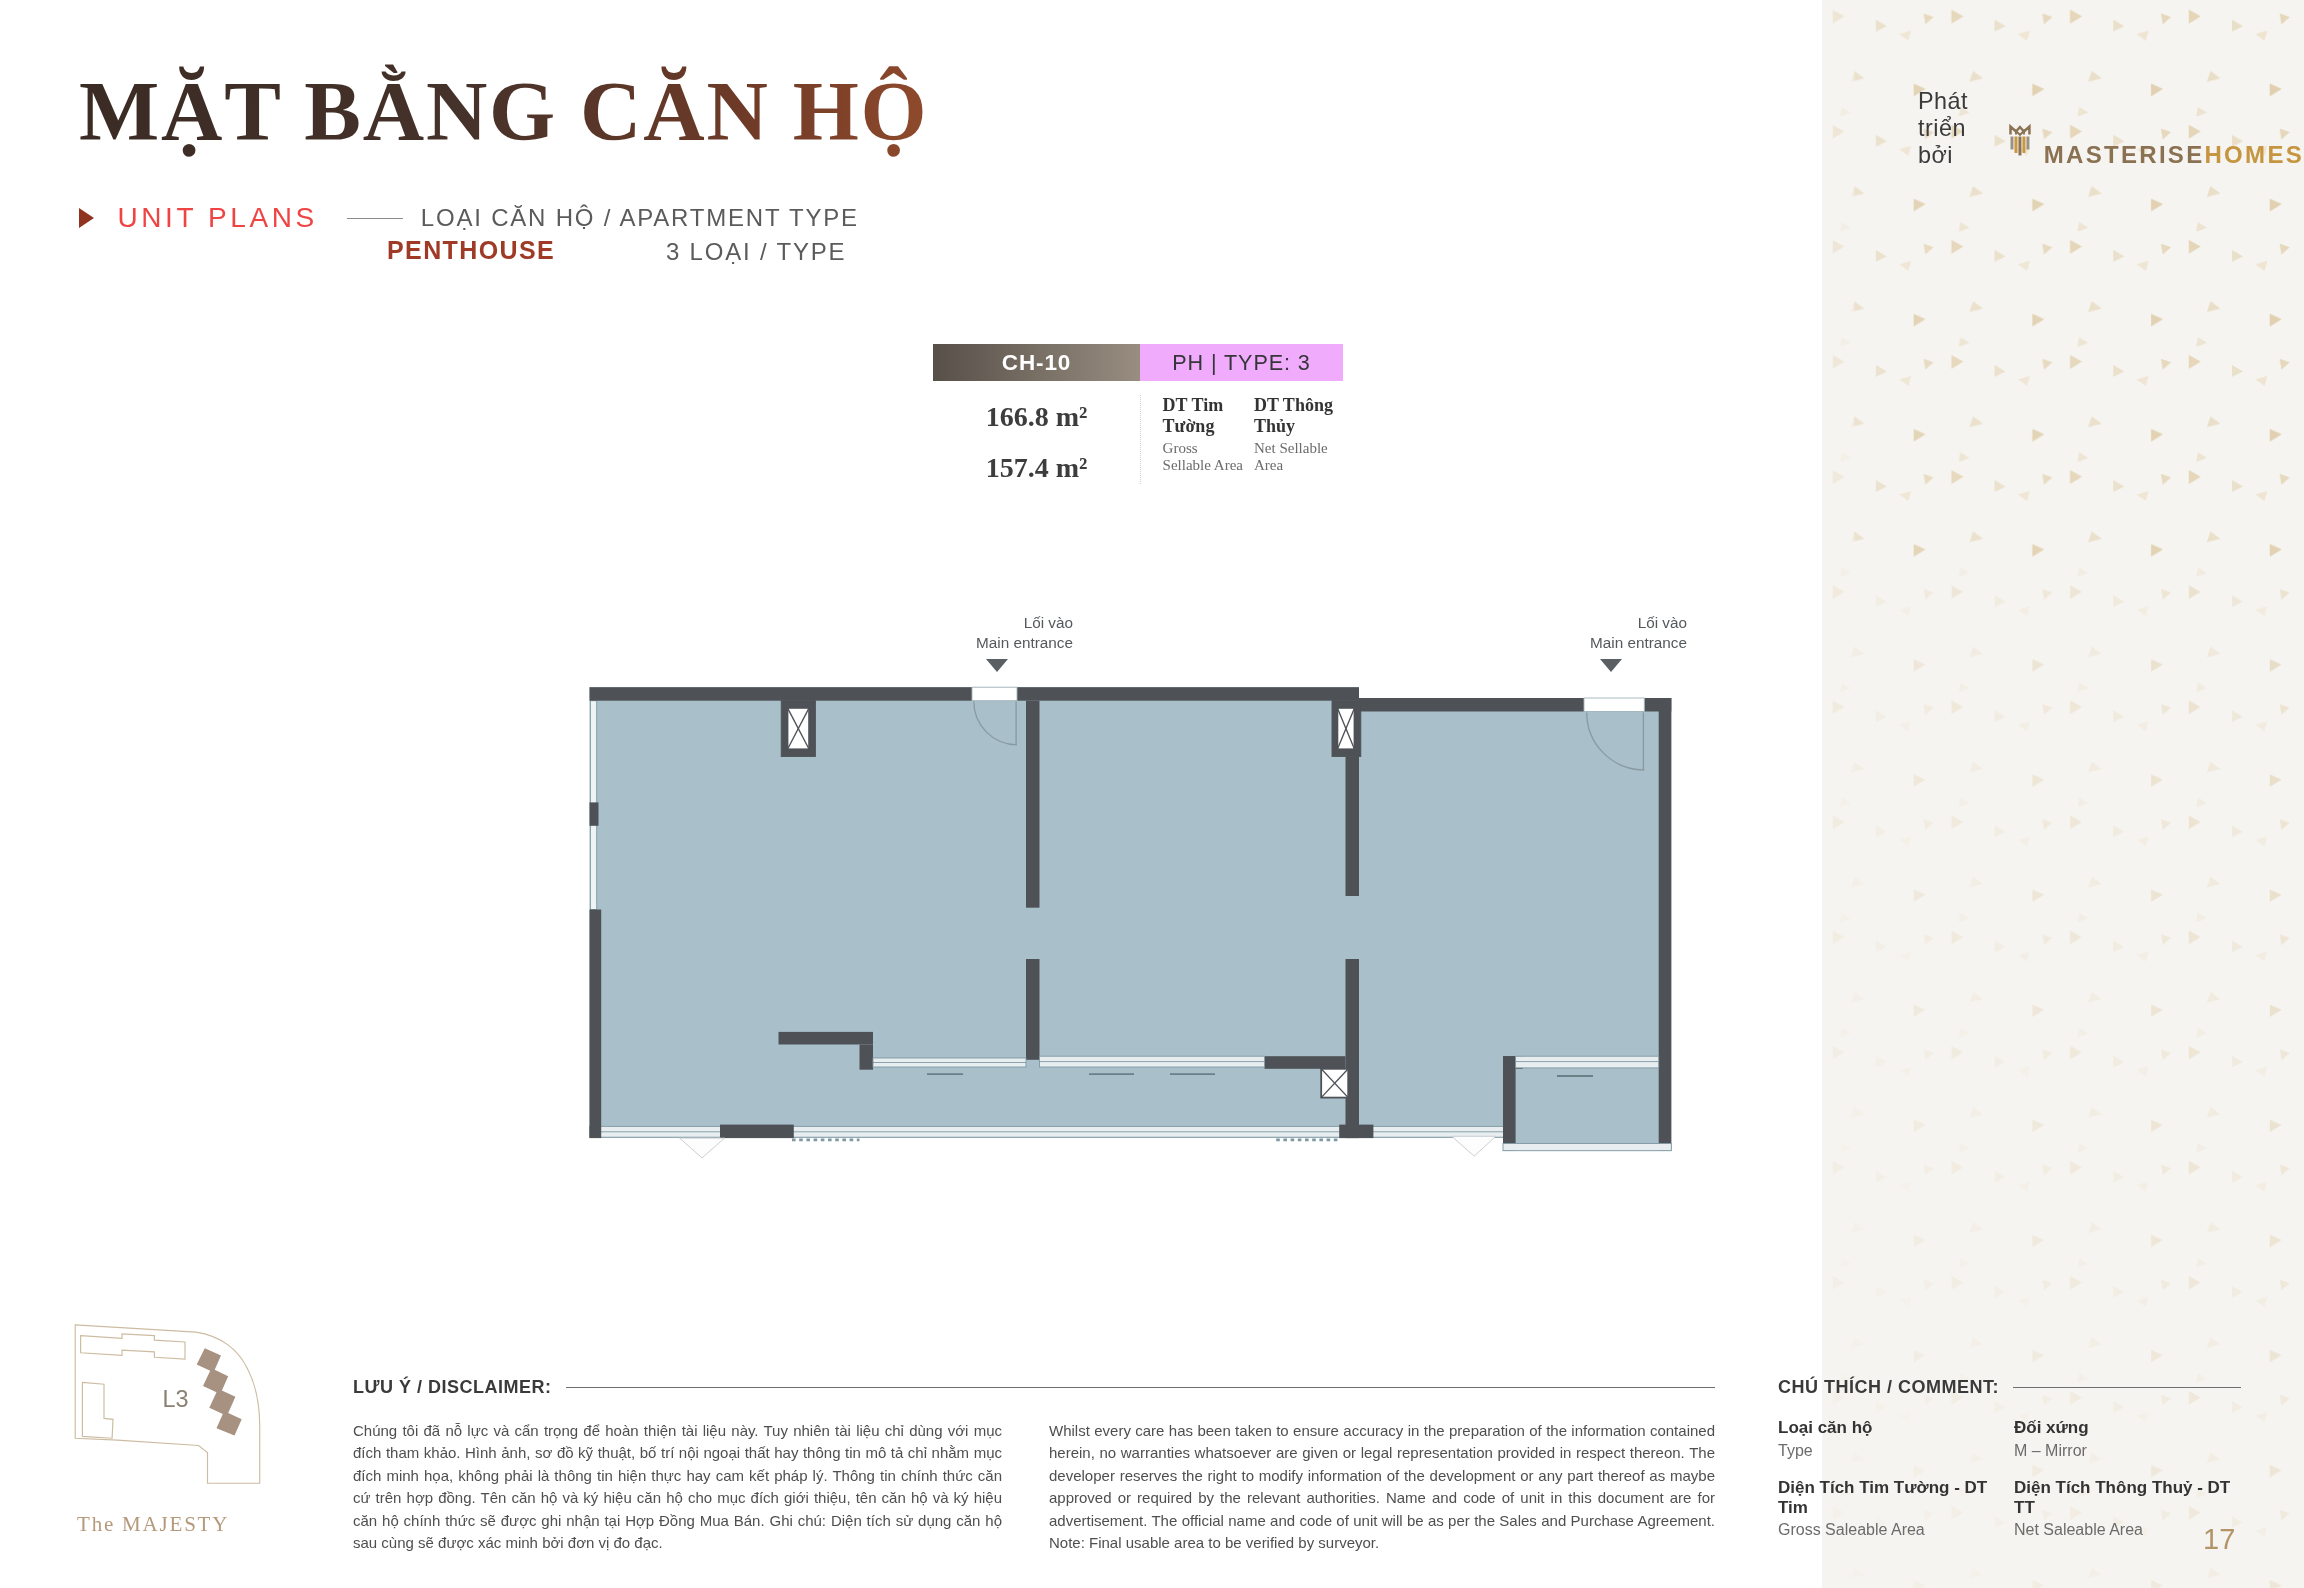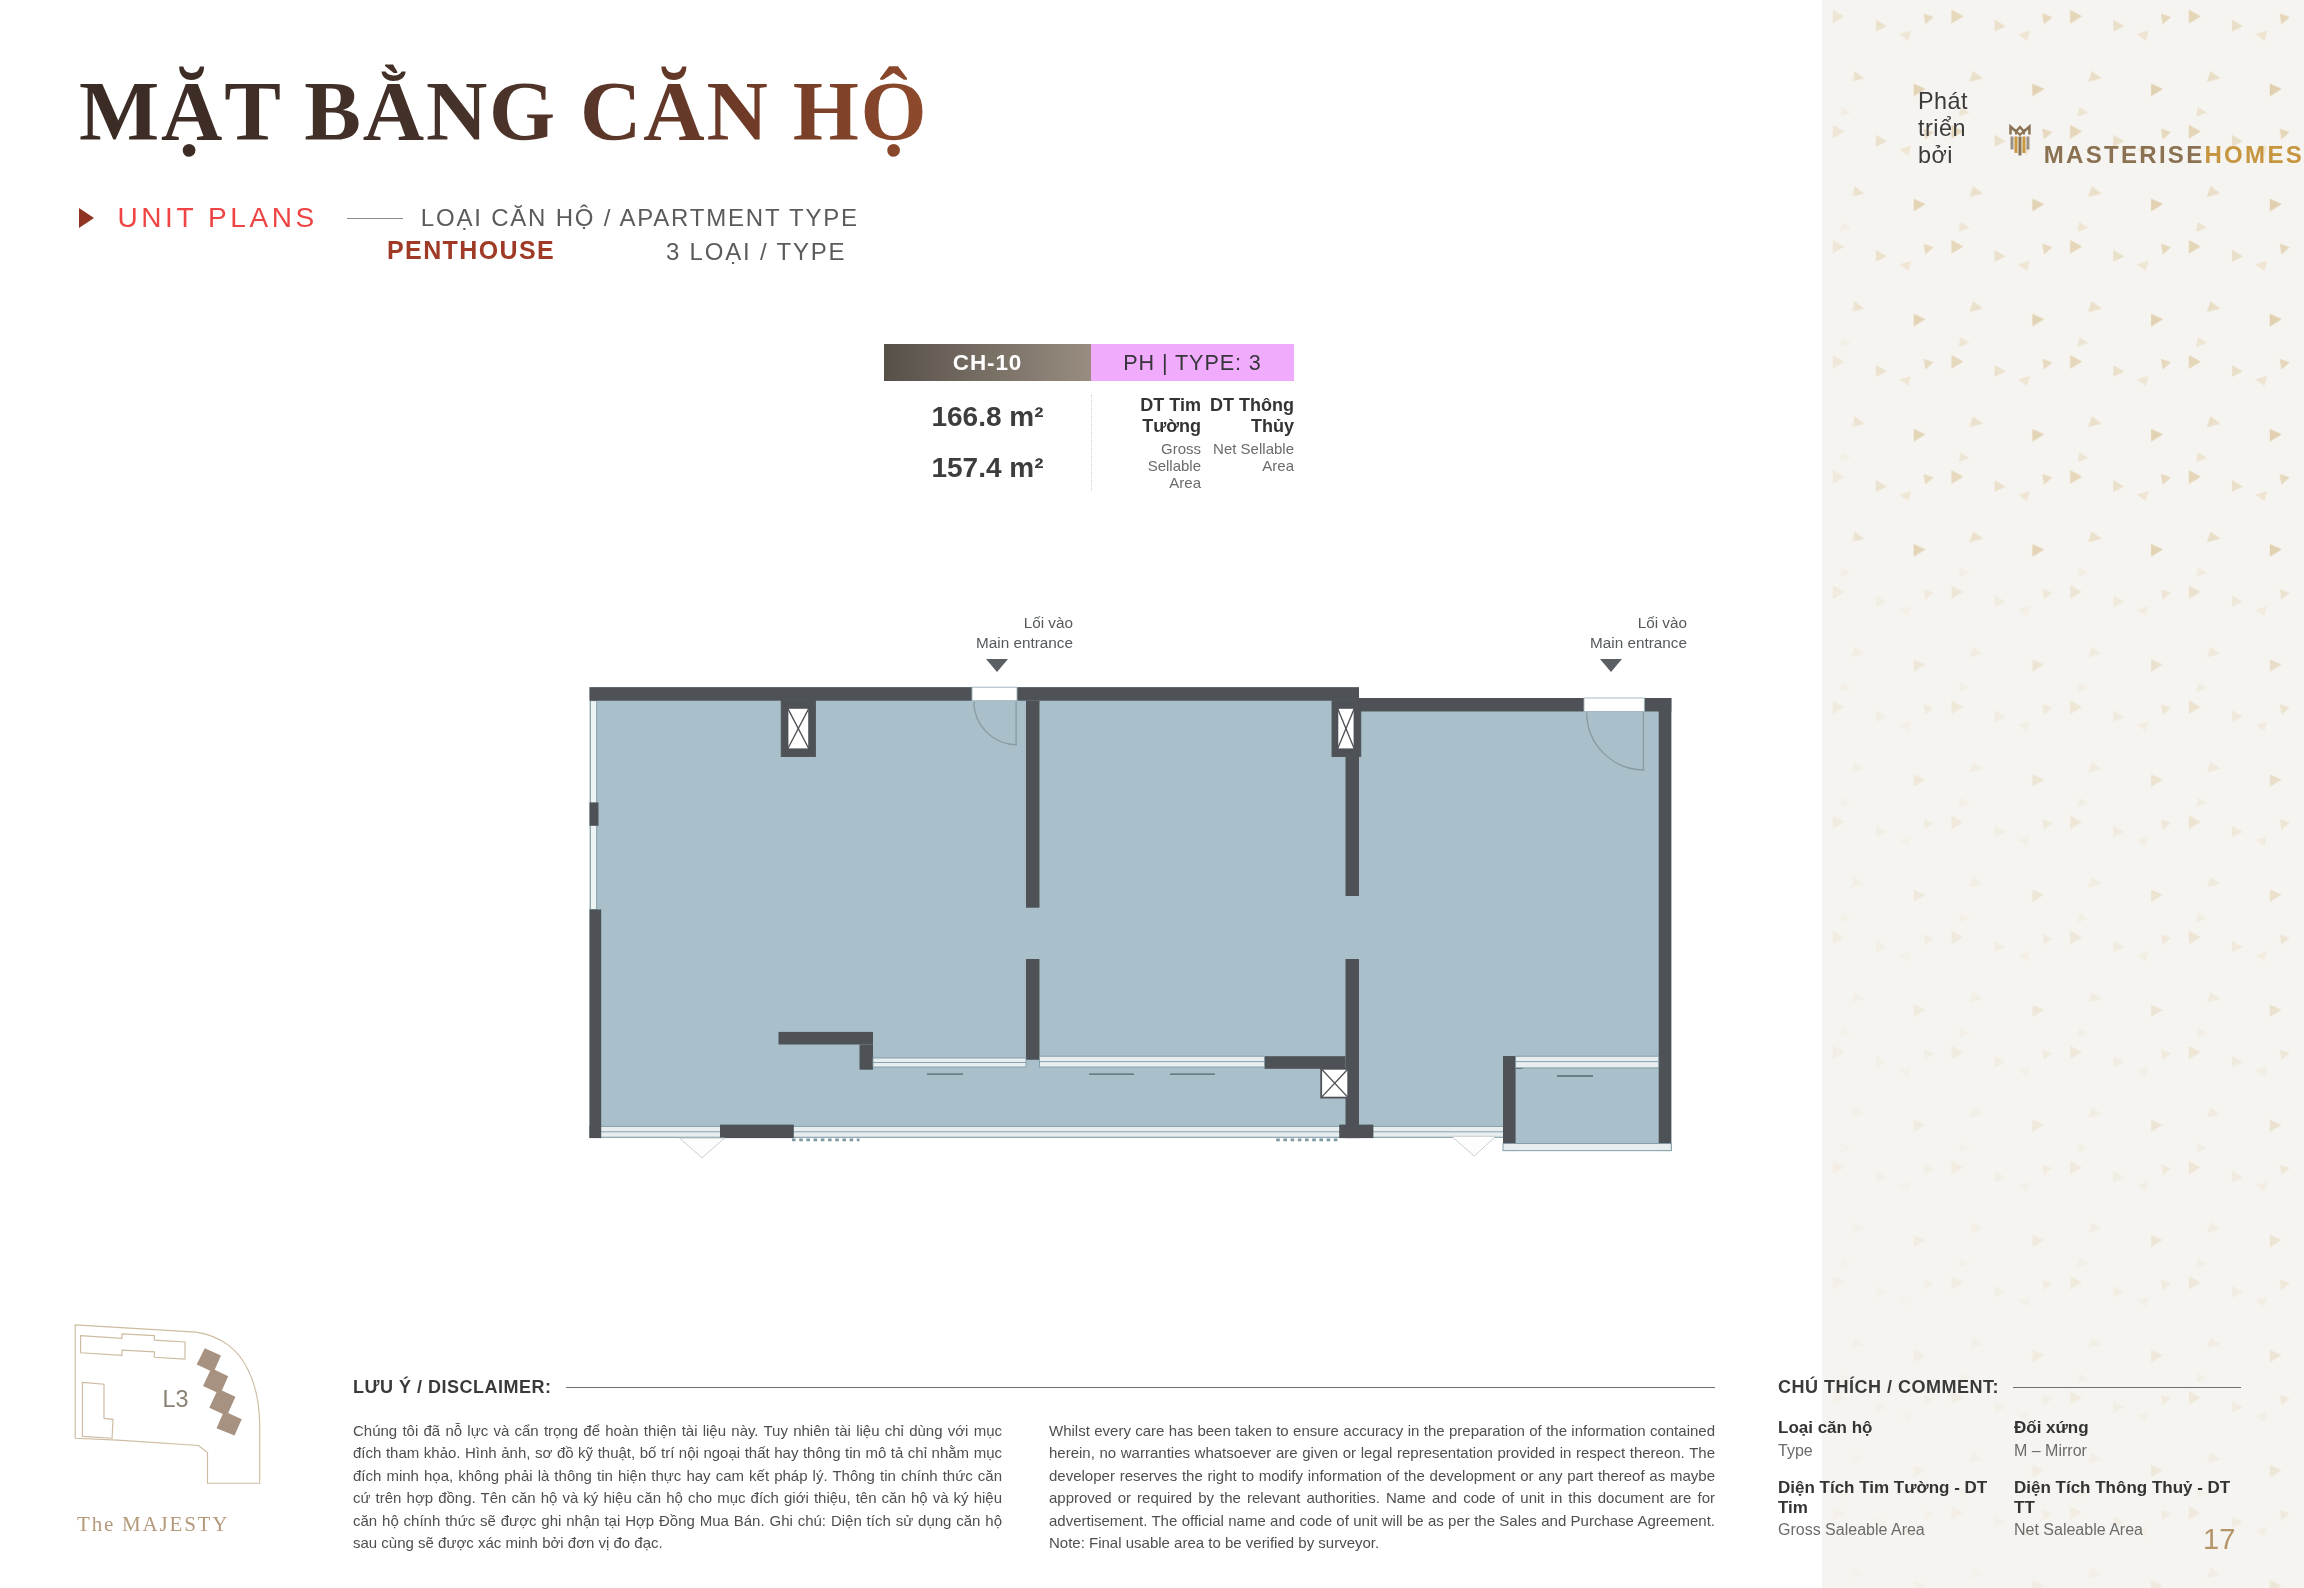--- a/index.html
+++ b/index.html
@@ -28,27 +28,27 @@
   .tri-bullet{width:0;height:0;border-left:15.3px solid #8f3420;border-top:10px solid transparent;
       border-bottom:10px solid transparent;margin-right:23.4px;}
   .unit-plans{font-size:28px;letter-spacing:3.6px;color:#ef4444;}
   .sub-dash{width:56px;border-top:1.8px solid #8c8c8c;margin:0 18px 0 29px;}
   .apt-type{font-size:24px;letter-spacing:1.8px;color:#5b5b5b;}
   .penthouse{position:absolute;left:387px;top:236px;font-size:25px;font-weight:bold;
       letter-spacing:1.4px;color:#9e3a26;}
   .type-count{position:absolute;left:666px;top:238px;font-size:24px;letter-spacing:1.8px;color:#5b5b5b;}
 
   
-  .unit-card{position:absolute;left:884px;top:344px;width:410px;text-align:right;}
+  .unit-card{position:absolute;left:933px;top:344px;width:410px;}
   .badges{display:flex;height:37px;}
   .badge-code{width:207px;background:linear-gradient(90deg,#575049,#988d80);color:#fff;
       display:flex;align-items:center;justify-content:center;font-size:22.5px;font-weight:bold;letter-spacing:0.9px;}
   .badge-type{width:203px;background:#f0abfc;color:#35353a;display:flex;align-items:center;
       justify-content:center;font-size:21.6px;letter-spacing:0.9px;}
-  .areas{display:grid;grid-template-columns:207px 1fr;margin-top:14.4px;}
+  .areas{display:grid;grid-template-columns:207px 1fr;margin-top:14.4px;font-family:Liberation Serif, serif;}
   .area-nums{display:flex;flex-direction:column;align-items:center;gap:19px;padding-top:5.4px;}
   .area-val{font-size:28px;font-weight:600;color:#3d3d3d;}
   .area-labels{border-left:1.8px dotted #d2d2d2;padding-left:21.6px;display:flex;flex-direction:row;gap:6px;}
   .area-label-title{font-size:18px;font-weight:bold;color:#333;}
   .area-label-sub{font-size:15px;color:#6b6b6b;margin-top:2.7px;}
 
   
   .entrance{position:absolute;width:153px;text-align:right;font-size:15.3px;color:#55595c;line-height:1.3;}
   .entrance .tri-down{width:0;height:0;border-left:11.7px solid transparent;border-right:11.7px solid transparent;
       border-top:13.5px solid #5a5f63;margin:6.3px auto 0;}

